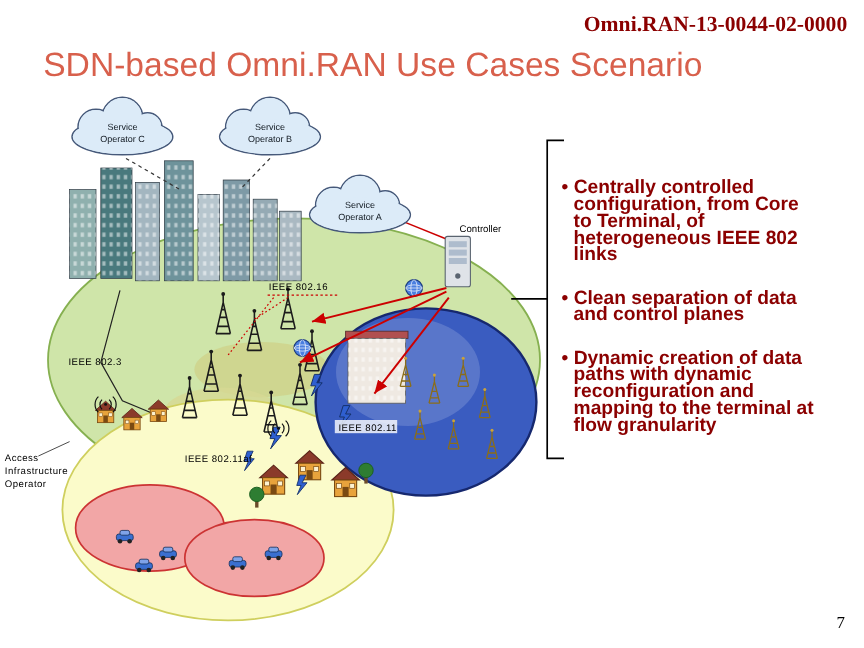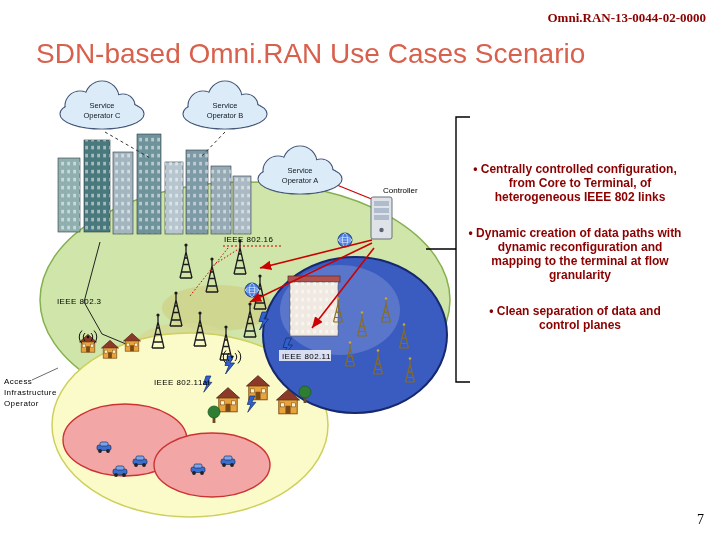--- a/index.html
+++ b/index.html
@@ -3,32 +3,32 @@
 <meta charset="utf-8">
 <style>
   html,body{margin:0;padding:0}
   body{
     width:720px;height:540px;position:relative;overflow:hidden;
     background:#ffffff;font-family:"Liberation Sans",sans-serif;
   }
   .doc-id{
     position:absolute;top:10px;right:14px;
     font-family:"Liberation Serif",serif;font-weight:bold;
-    font-size:13px;color:#8b0000;
+    font-size:18px;color:#8b0000;
   }
   .slide-title{
     position:absolute;top:38px;left:36px;
     font-size:28px;color:#d8604c;white-space:nowrap;
   }
   .diagram{position:absolute;left:0;top:80px;width:470px;height:440px}
   .bracket{position:absolute;left:424px;top:112px}
   .bullets{position:absolute;left:468px;top:150px;width:214px}
   .bullet{
-    font-size:12px;font-weight:bold;color:#8b0000;line-height:14px;
-    margin:12px 0 22px 0;padding-left:10px;text-indent:-10px;text-align:center;
+    font-size:16px;font-weight:bold;color:#8b0000;line-height:14px;
+    margin:0 0 22px 0;padding-left:10px;text-indent:-10px;
   }
   .page-number{
     position:absolute;right:16px;bottom:12px;
     font-family:"Liberation Serif",serif;font-size:14px;color:#000;
   }
   svg text{font-family:"Liberation Sans",sans-serif}
   .lbl{font-size:8px;fill:#000;letter-spacing:.4px}
   .cloud-label{font-size:7.5px;fill:#101820;text-anchor:middle}
   .ctrl-label{font-size:8px;fill:#000}
 </style>
@@ -249,17 +249,17 @@
     <text class="lbl" x="4" y="326">Operator</text>
   </g>
 </svg>
 
 <svg class="bracket" width="50" height="278" viewBox="0 0 50 278">
   <path d="M46,5 H32 V270 H46 M32,137 H2" fill="none" stroke="#000" stroke-width="1.4"></path>
 </svg>
 
 <div class="bullets">
   <div class="bullet">• Centrally controlled configuration, from Core to Terminal, of heterogeneous IEEE 802 links</div>
+  <div class="bullet">• Clean separation of data and control planes</div>
   <div class="bullet">• Dynamic creation of data paths with dynamic reconfiguration and mapping to the terminal at flow granularity</div>
-  <div class="bullet">• Clean separation of data and control planes</div>
 </div>
 
 <div class="page-number">7</div>
 
 </body></html>

